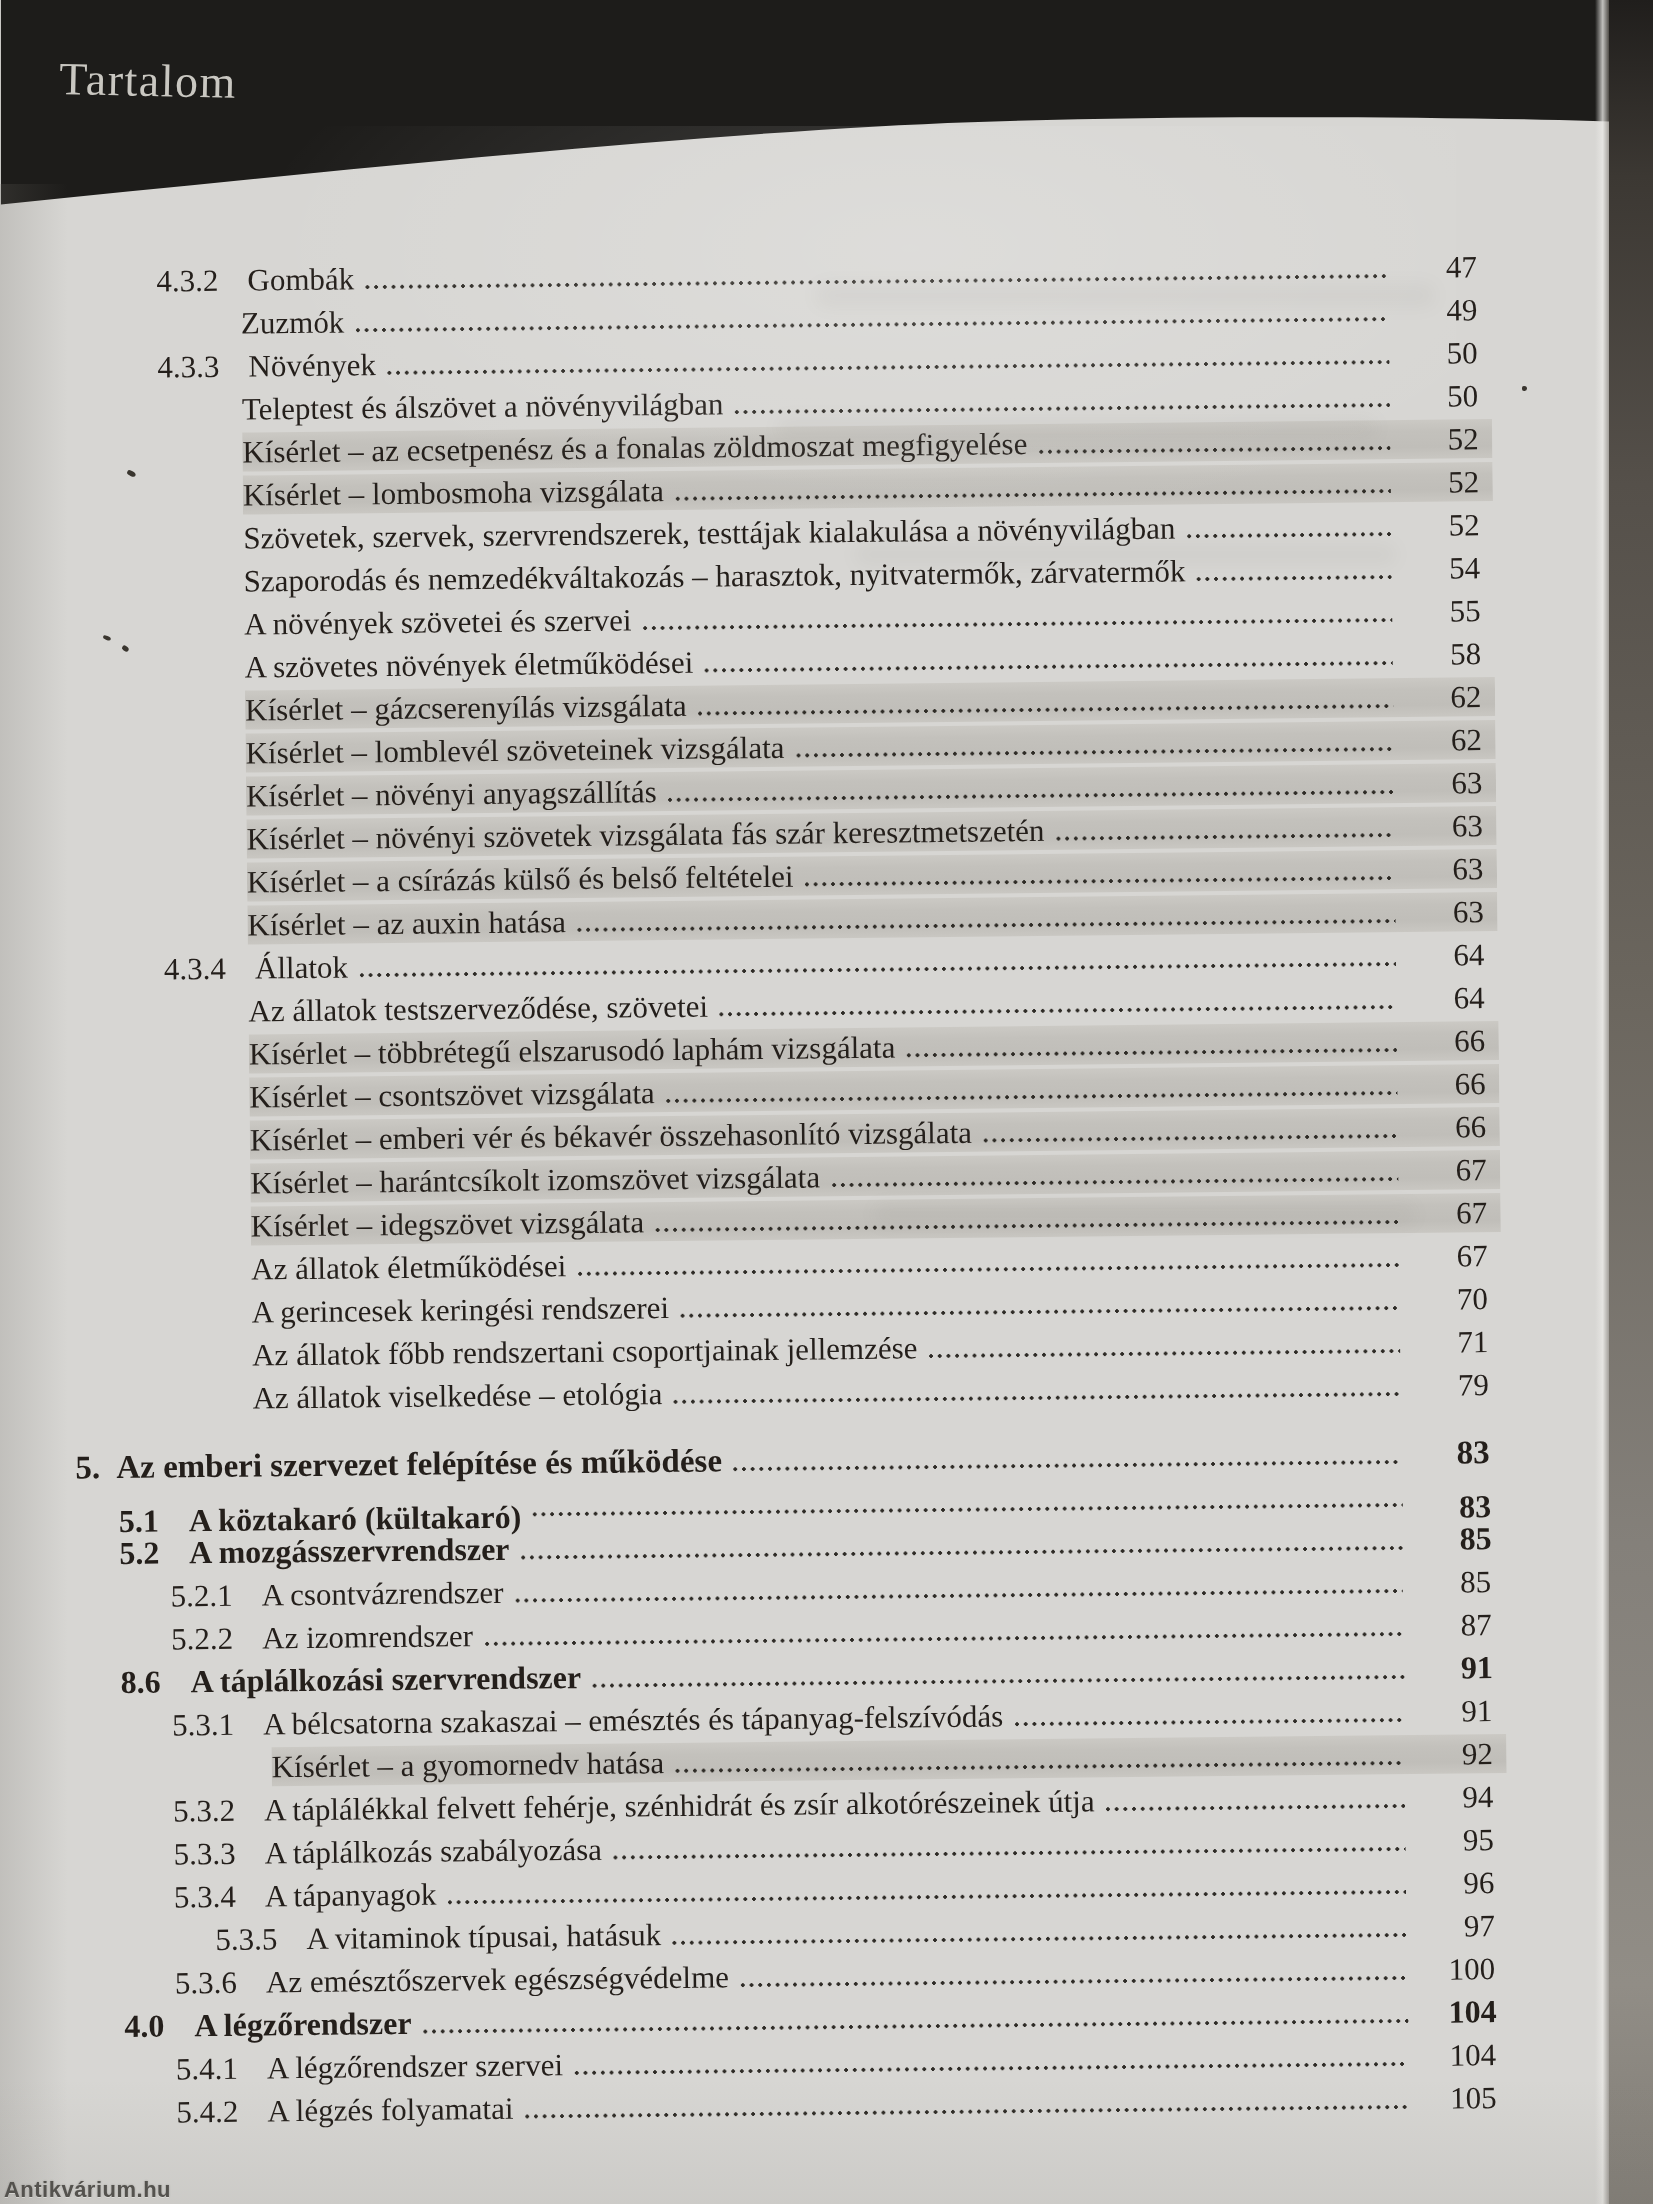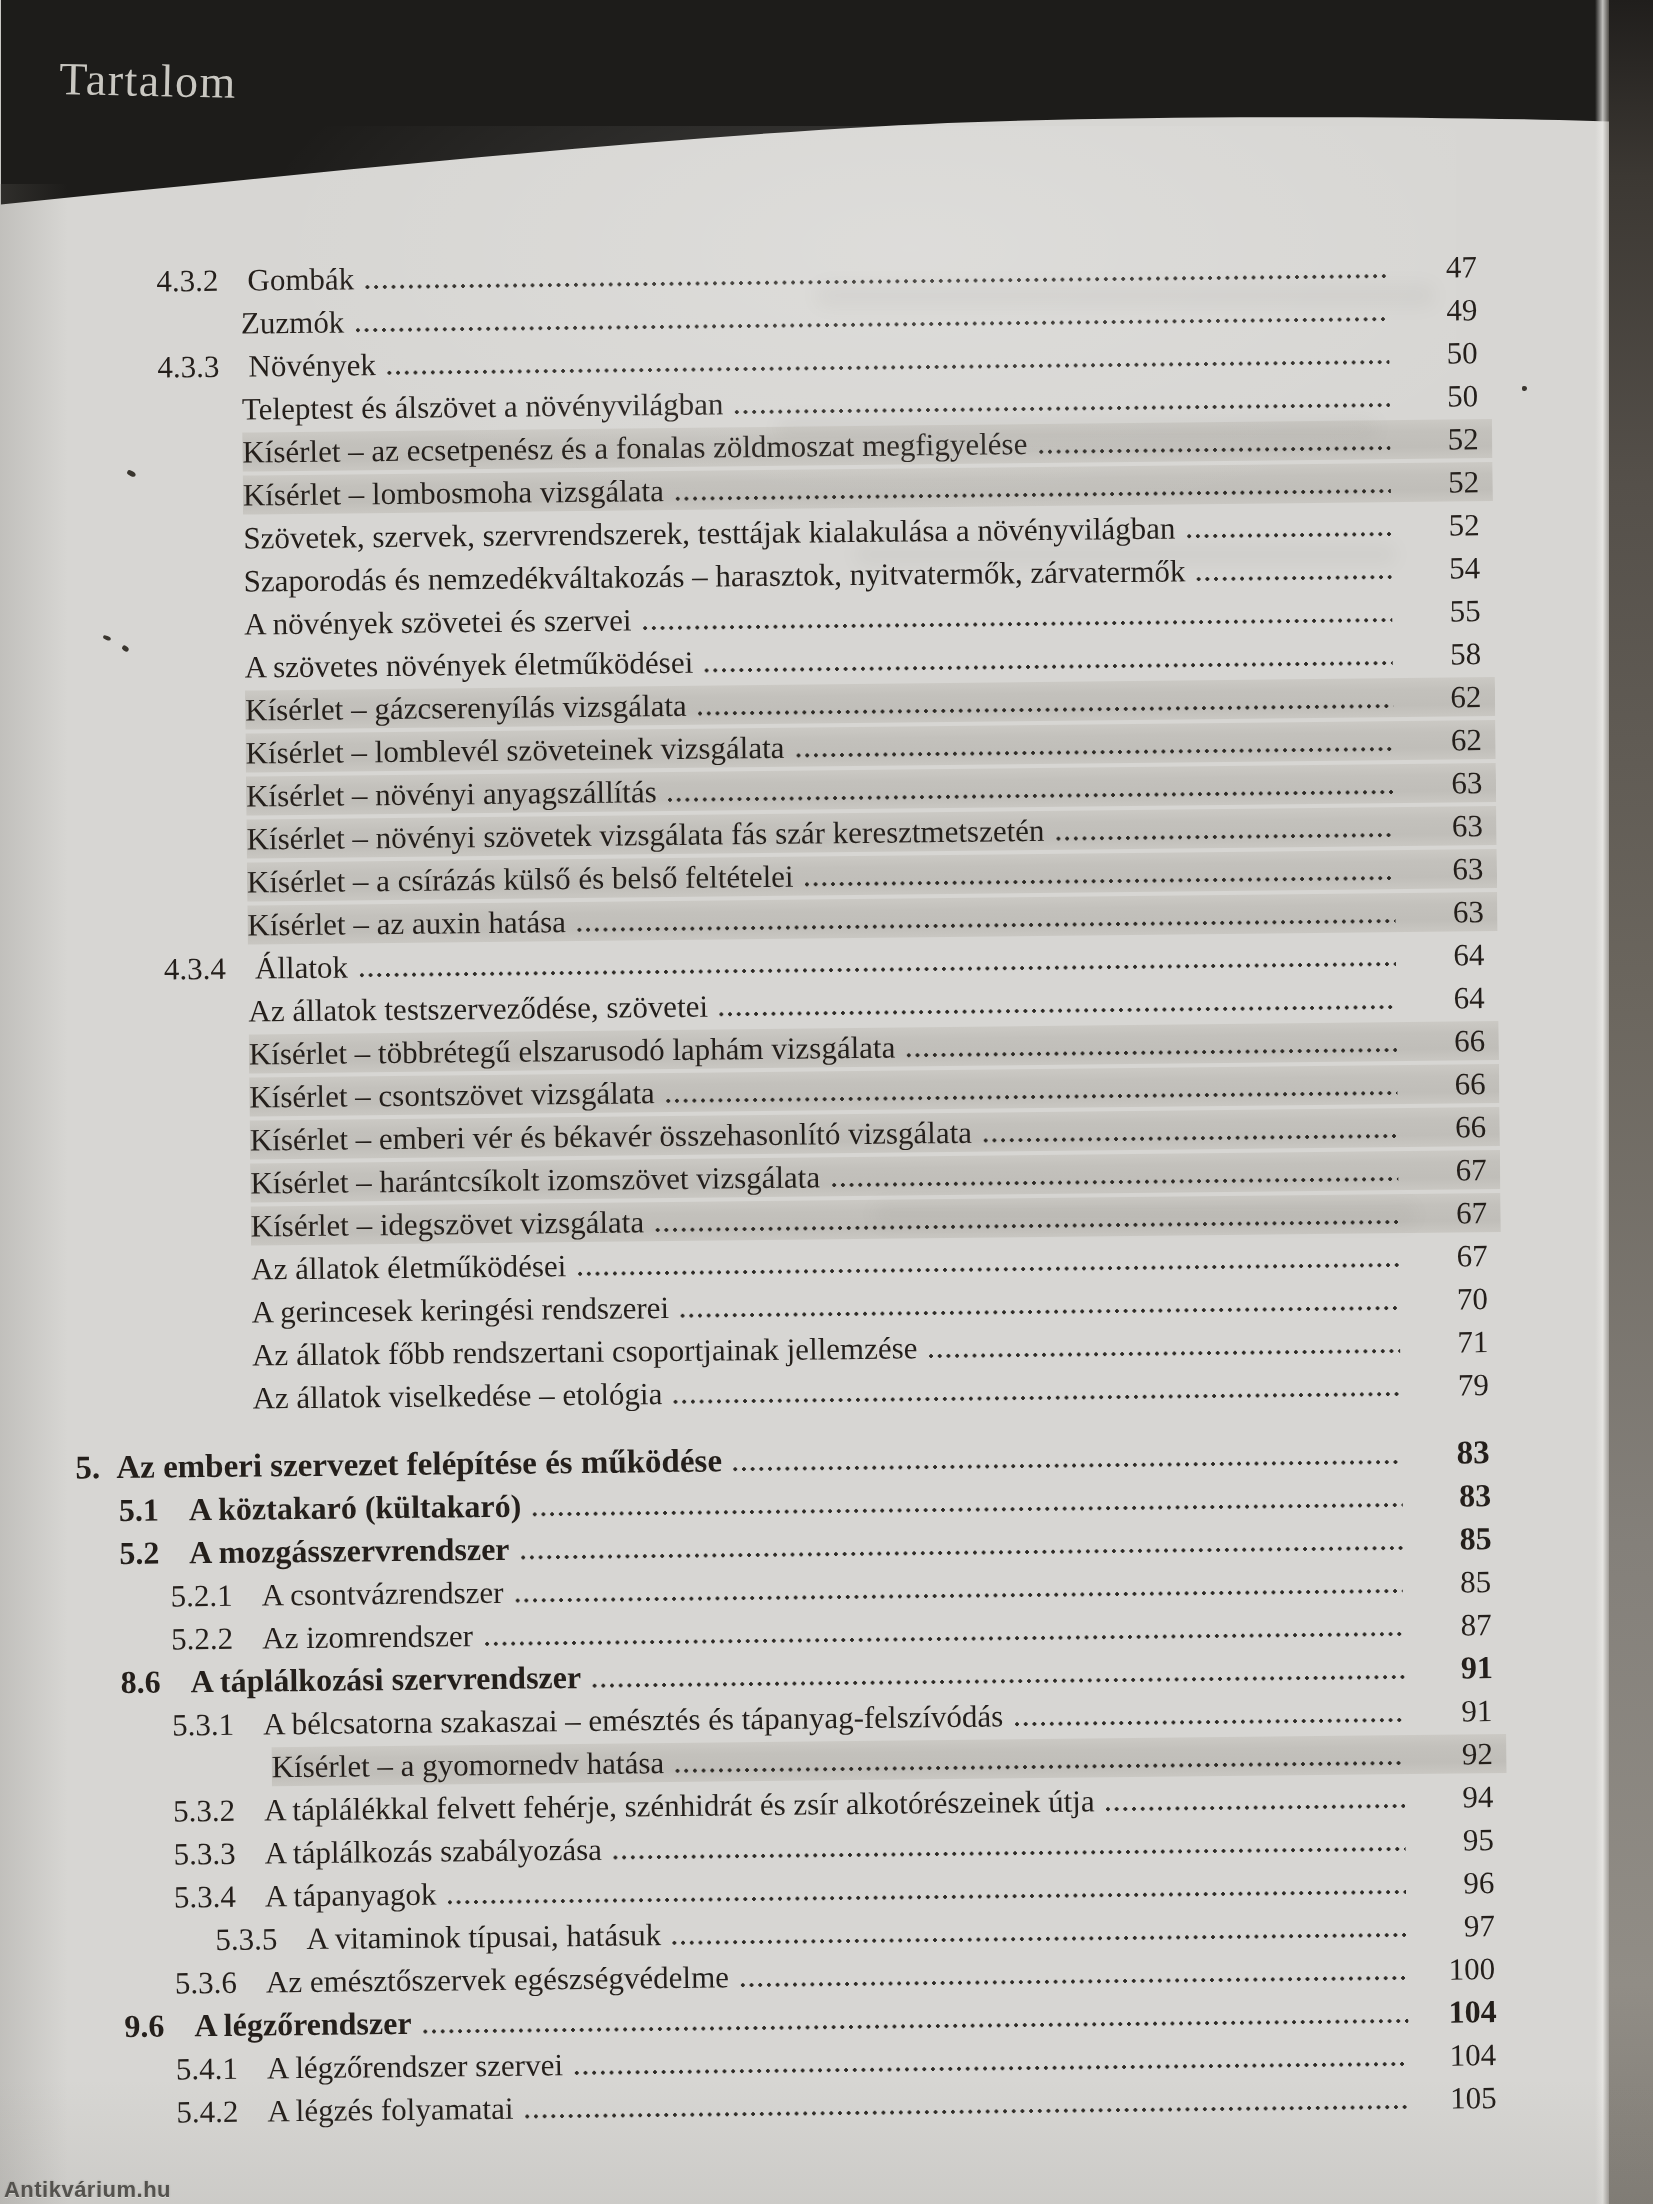--- a/index.html
+++ b/index.html
@@ -215,21 +215,21 @@
           <span class="leader"></span>
           <span class="pg">79</span>
         </div>
         <div class="row gap ch" style="margin-left: 71px; width: 1428px;">
           <span class="num" style="width: 41px;">5.</span>
           <span class="lbl">Az emberi szervezet felépítése és működése</span>
           <span class="leader"></span>
           <span class="pg">83</span>
         </div>
         <div class="row bold" style="margin-left: 114px; width: 1386px;">
-          <span class="num" style="width: 70px;">5.1</span>
+          <span class="num" style="width: 70px; margin-top: 11px;">5.1</span>
           <span class="lbl">A köztakaró (kültakaró)</span>
           <span class="leader"></span>
           <span class="pg">83</span>
         </div>
         <div class="row bold" style="margin-left: 114px; width: 1386px;">
           <span class="num" style="width: 70px;">5.2</span>
           <span class="lbl">A mozgásszervrendszer</span>
           <span class="leader"></span>
           <span class="pg">85</span>
         </div>
@@ -286,21 +286,21 @@
           <span class="leader"></span>
           <span class="pg">97</span>
         </div>
         <div class="row" style="margin-left: 165px; width: 1334px;">
           <span class="num" style="width: 91px;">5.3.6</span>
           <span class="lbl">Az emésztőszervek egészségvédelme</span>
           <span class="leader"></span>
           <span class="pg">100</span>
         </div>
         <div class="row bold" style="margin-left: 114px; width: 1386px;">
-          <span class="num" style="width: 70px;">9.6</span>
+          <span class="num" style="width: 70px;">4.0</span>
           <span class="lbl">A légzőrendszer</span>
           <span class="leader"></span>
           <span class="pg">104</span>
         </div>
         <div class="row" style="margin-left: 165px; width: 1334px;">
           <span class="num" style="width: 91px;">5.4.1</span>
           <span class="lbl">A légzőrendszer szervei</span>
           <span class="leader"></span>
           <span class="pg">104</span>
         </div>

